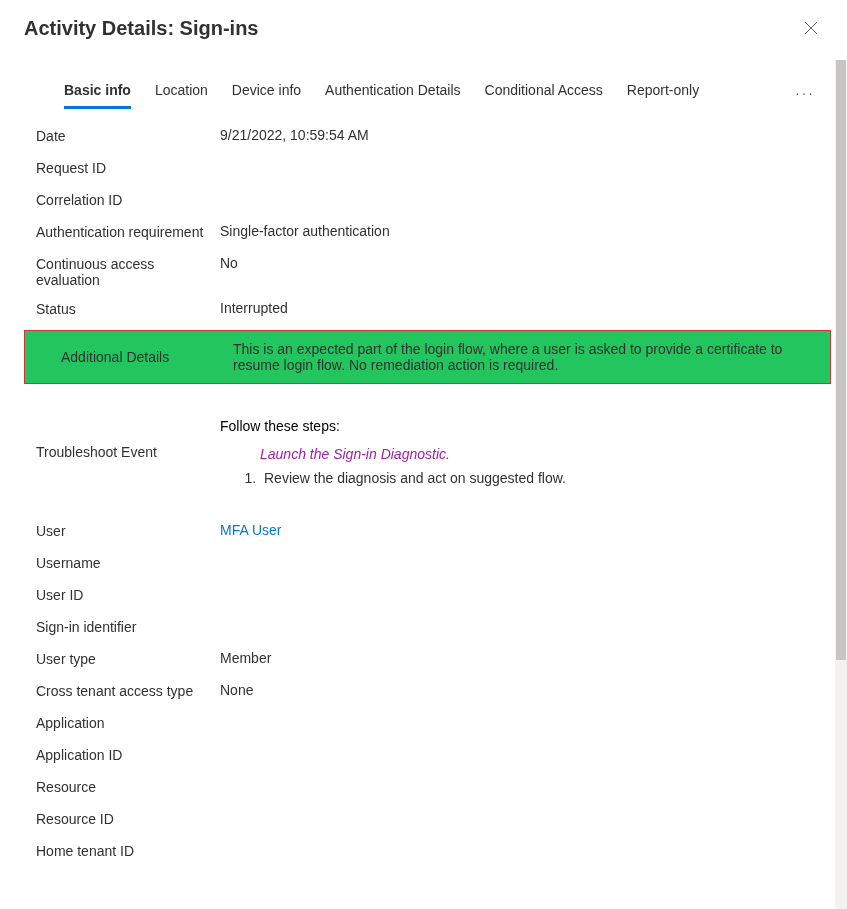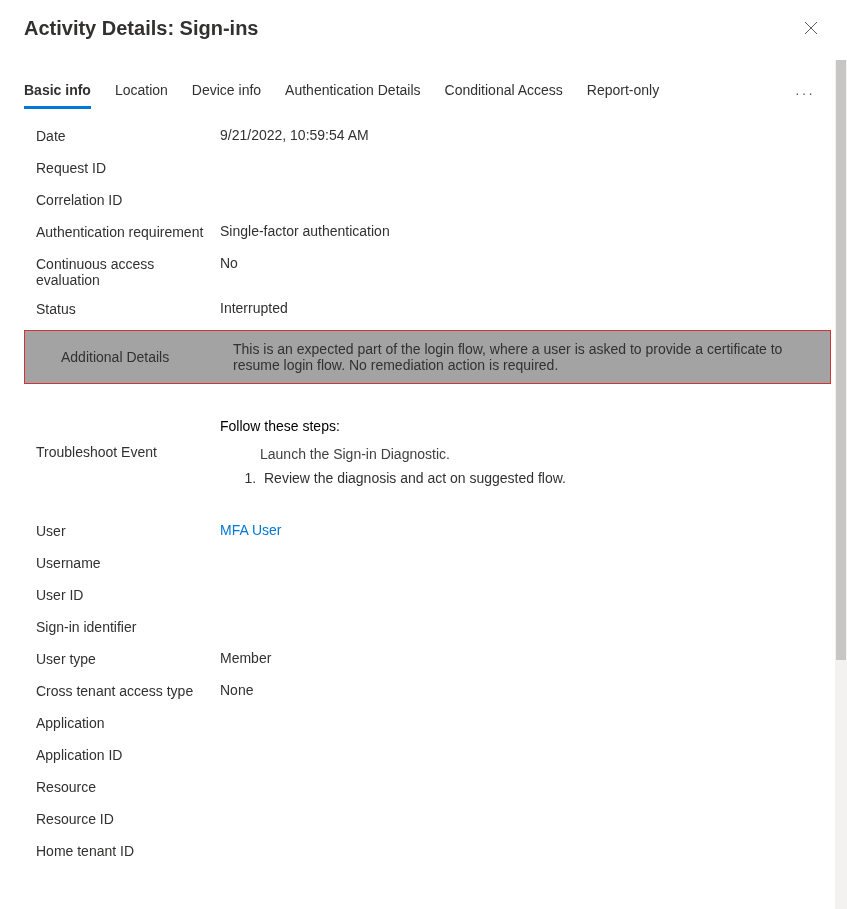--- a/index.html
+++ b/index.html
@@ -53,20 +53,21 @@
     .tab {
       padding: 6px 0 8px 0;
       cursor: pointer;
       color: #323130;
       font-size: 14px;
       border-bottom: 2px solid transparent;
     }
     .tab.active {
       font-weight: 600;
       border-bottom: 3px solid #0078d4;
+      margin-left: 40px;
     }
     .more-btn {
       cursor: pointer;
       color: #605e5c;
       padding: 4px 8px;
       letter-spacing: 2px;
     }
     .content {
       padding: 12px 0 0 0;
       overflow-y: auto;
@@ -84,21 +85,21 @@
       color: #323130;
       padding-top: 1px;
     }
     .row-value {
       flex: 1;
       color: #323130;
       padding-right: 16px;
     }
     .highlighted {
       border: 1px solid #d13438;
-      background: #a3a3a3;
+      background: #22c55e;
       padding-top: 10px;
       padding-bottom: 10px;
       padding-left: 36px;
       padding-right: 16px;
       margin: 4px 16px 4px 24px;
     }
     .highlighted .row-label {
       width: 172px;
       padding-top: 8px;
     }
@@ -107,24 +108,25 @@
       cursor: pointer;
     }
     .troubleshoot-value {
       flex: 1;
       padding-right: 16px;
     }
     .troubleshoot-steps {
       color: #000000;
     }
     .troubleshoot-link {
-      color: #404040;
+      color: #a21caf;
       cursor: pointer;
       display: block;
       padding: 12px 0 8px 40px;
+      font-style: italic;
     }
     .troubleshoot-ol {
       padding-left: 40px;
       list-style-position: outside;
     }
     .troubleshoot-ol li {
       padding-left: 4px;
     }
     .spacer-row {
       height: 24px;

